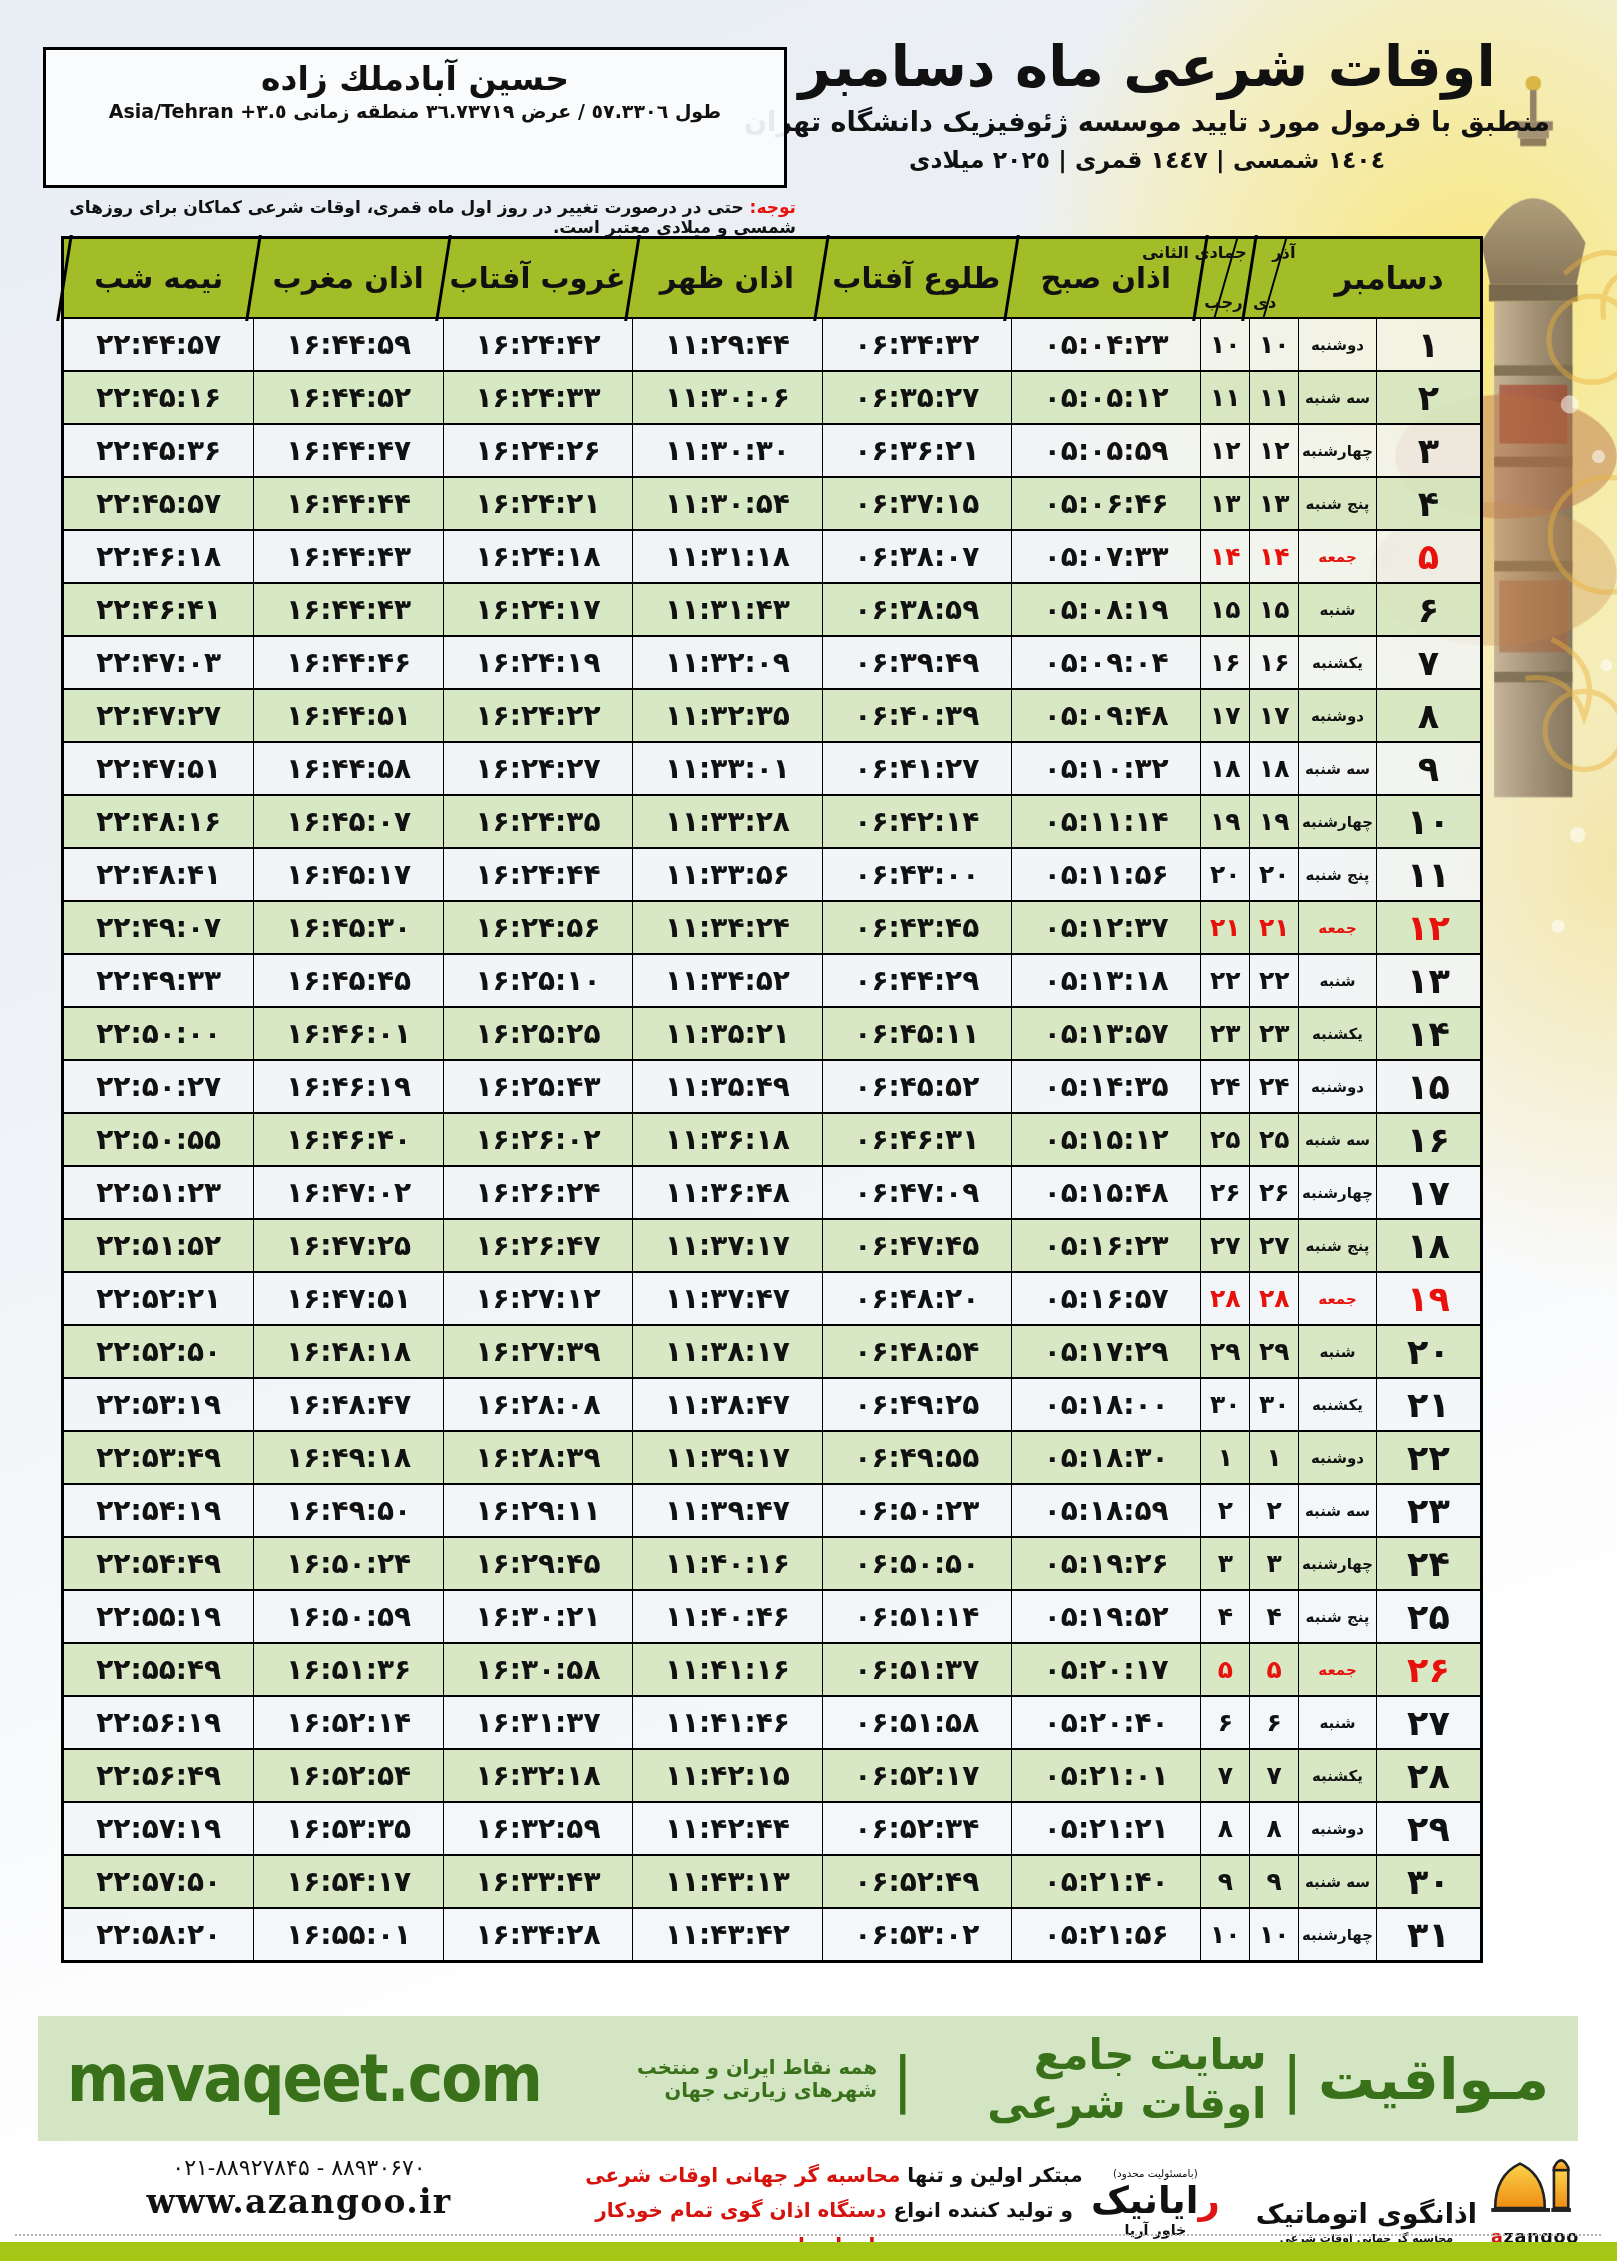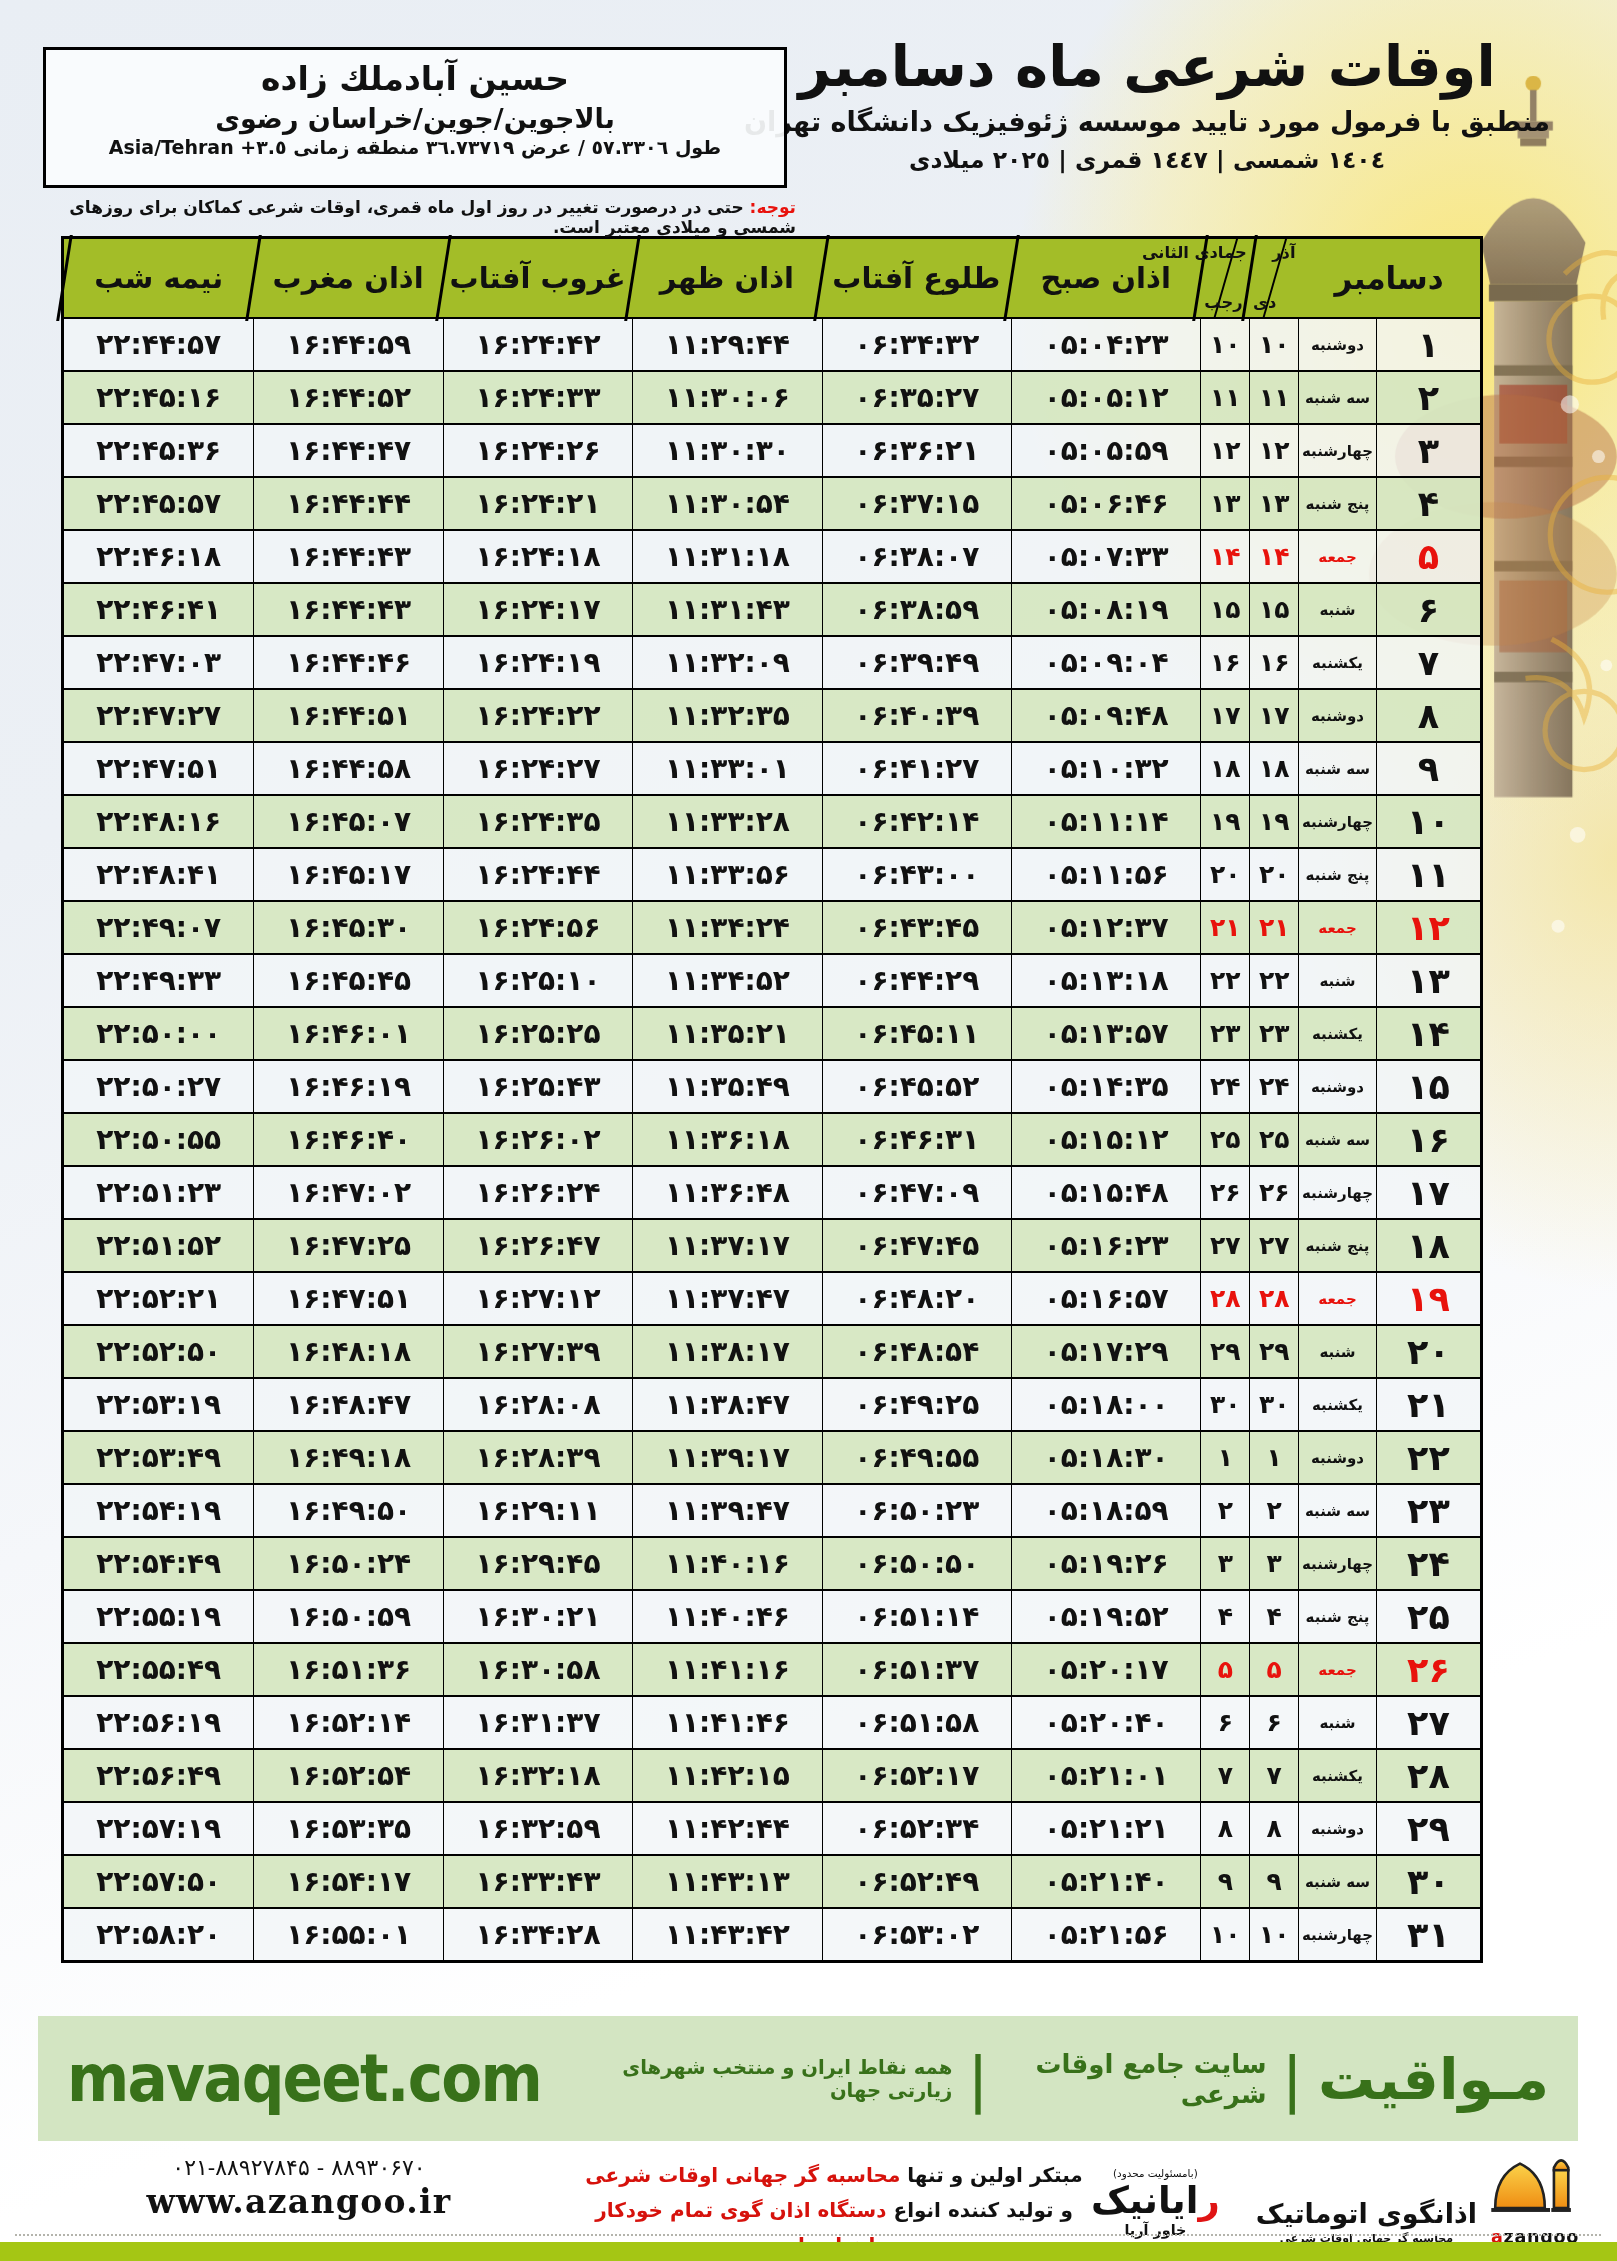--- a/index.html
+++ b/index.html
@@ -51,21 +51,21 @@
   .hslash{position:absolute;left:50%;top:-2.6px;bottom:-2.6px;width:2px;background:#000;transform:skewX(-16deg);}
   .hcell .top-lab{position:absolute;top:3.9px;right:2.6px;font-size:16.3px;font-weight:bold;white-space:nowrap;z-index:1;}
   .hcell .bot-lab{position:absolute;bottom:5.2px;left:3.9px;font-size:16.3px;font-weight:bold;white-space:nowrap;z-index:1;text-align:right;}
 
   
   .band{position:absolute;top:2016px;left:39px;width:1540px;height:125px;background:var(--band-green);
     display:flex;align-items:center;justify-content:space-between;padding:0 29px;z-index:2;}
   .brandwrap{display:flex;align-items:center;gap:17px;direction:rtl;color:var(--brand-green);}
   .brand-fa{font-size:57px;font-weight:bold;}
   .band-sep{font-size:48px;font-weight:bold;transform:scaleY(1.25);}
-  .brand-tag{font-size:26px;font-weight:bold;}
+  .brand-tag{font-size:42px;font-weight:bold;}
   .brand-sub{font-size:19.6px;font-weight:bold;}
   .site-latin{direction:ltr;font-size:65px;font-weight:bold;color:var(--brand-green);letter-spacing:-2px;
     transform:scaleX(.92);transform-origin:left center;}
 
   
   .foot{position:absolute;top:2148px;left:0;right:0;height:89px;z-index:2;}
   .phones{position:absolute;left:78px;top:6.5px;width:444px;text-align:center;direction:ltr;
     font-family:"DejaVu Serif","Liberation Serif",serif;}
   .phone-line{font-size:22px;font-weight:normal;letter-spacing:0.7px;}
   .site-ir{font-size:33px;font-weight:bold;letter-spacing:1.3px;margin-top:2.6px;}
@@ -141,21 +141,20 @@
   </svg>
 
   <div class="titlebox">
     <div class="title-main">اوقات شرعی ماه دسامبر</div>
     <div class="title-sub">منطبق با فرمول مورد تایید موسسه ژئوفیزیک دانشگاه تهران</div>
     <div class="title-years">١٤٠٤ شمسی | ١٤٤٧ قمری | ٢٠٢٥ میلادی</div>
   </div>
 
   <div class="locbox">
     <div class="loc1">حسین آبادملك زاده</div>
-    <div class="loc2">بالاجوین/جوین/خراسان رضوی</div>
     <div class="loc3">طول ٥٧.٣٣٠٦ / عرض ٣٦.٧٣٧١٩ منطقه زمانی ٣.٥+ Asia/Tehran</div>
   </div>
 
   <div class="notice">
     <span class="nlabel">توجه:</span><span> حتی در درصورت تغییر در روز اول ماه قمری، اوقات شرعی کماکان برای روزهای شمسی و میلادی معتبر است.</span>
   </div>
 
   <div class="ptable">
     <div class="hrow">
       <div class="cell hcell december" style="grid-column:1 / span 2;">

